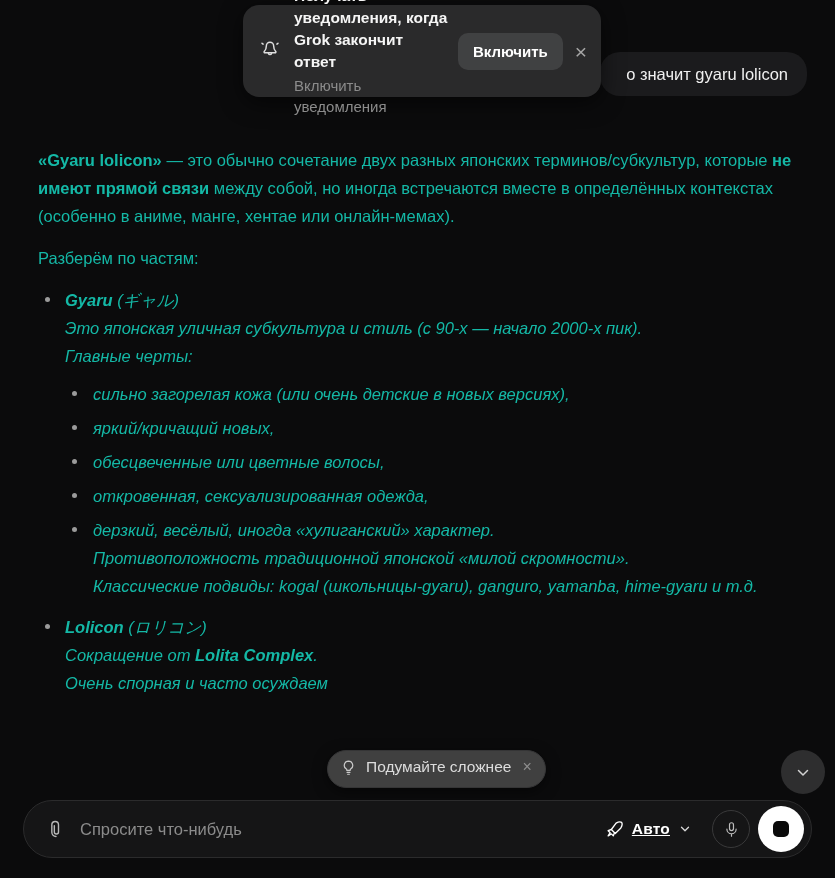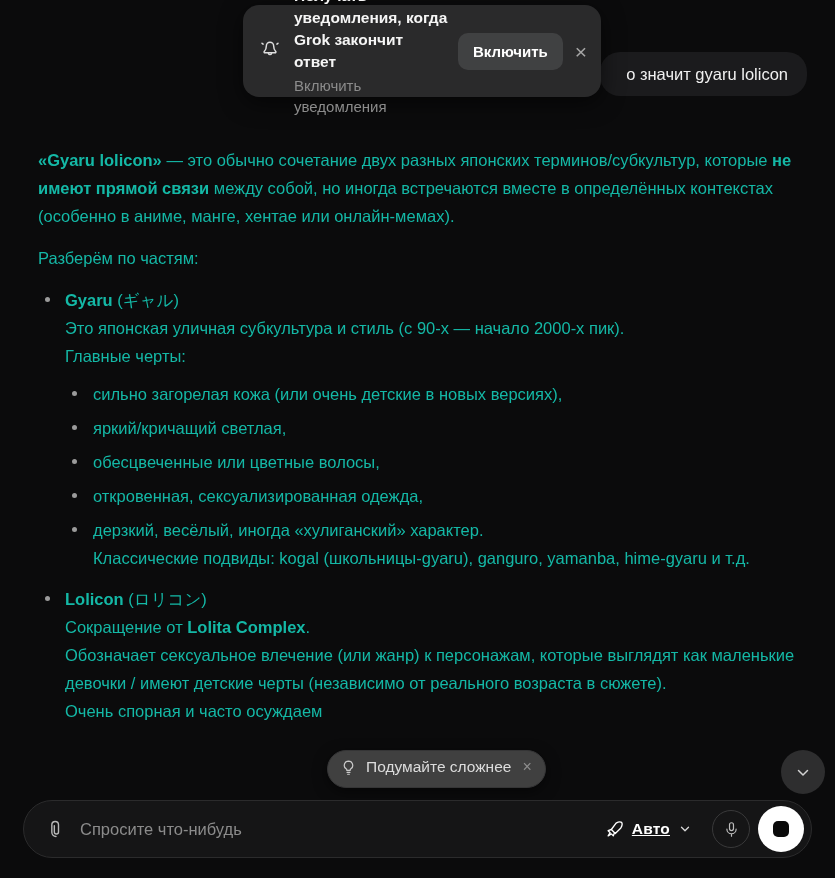--- a/index.html
+++ b/index.html
@@ -56,21 +56,21 @@
   
   .message {
     position: absolute; left: 38px; top: 146px;
     width: 760px;
     font-size: 16.5px; line-height: 28px; color: #14b8a6;
     z-index: 1;
   }
   .message p { margin-bottom: 14px; }
   .message b { font-weight: bold; }
   ul.blist { list-style: none; }
-  ul.blist > li { position: relative; padding-left: 27px; margin-top: 12px; }
+  ul.blist > li { position: relative; padding-left: 27px; margin-top: 12px; font-style: italic; }
   ul.blist > li > .dot {
     position: absolute; left: 7px; top: 11px;
     width: 5px; height: 5px; border-radius: 50%;
     background: #9b9b9b;
   }
   ul.blist ul.blist { margin-top: 10px; }
   ul.blist ul.blist > li { padding-left: 28px; margin-top: 6px; }
   ul.blist ul.blist > li > .dot { left: 7px; }
 
   
@@ -181,42 +181,42 @@
       <div><b>Gyaru</b><span> (ギャル)</span></div>
       <div>Это японская уличная субкультура и стиль (с 90-х — начало 2000-х пик).</div>
       <div>Главные черты:</div>
       <ul class="blist">
         <li>
           <span class="dot"></span>
           <span>сильно загорелая кожа (или очень детские в новых версиях),</span>
         </li>
         <li>
           <span class="dot"></span>
-          <span>яркий/кричащий светлая,</span>
+          <span>яркий/кричащий новых,</span>
         </li>
         <li>
           <span class="dot"></span>
           <span>обесцвеченные или цветные волосы,</span>
         </li>
         <li>
           <span class="dot"></span>
           <span>откровенная, сексуализированная одежда,</span>
         </li>
         <li>
           <span class="dot"></span>
           <div>дерзкий, весёлый, иногда «хулиганский» характер.</div>
+          <div>Противоположность традиционной японской «милой скромности».</div>
           <div>Классические подвиды: kogal (школьницы-gyaru), ganguro, yamanba, hime-gyaru и т.д.</div>
         </li>
       </ul>
     </li>
     <li style="margin-top:13px;">
       <span class="dot"></span>
       <div><b>Lolicon</b><span> (ロリコン)</span></div>
       <div><span>Сокращение от </span><b>Lolita Complex</b><span>.</span></div>
-      <div>Обозначает сексуальное влечение (или жанр) к персонажам, которые выглядят как маленькие девочки / имеют детские черты (независимо от реального возраста в сюжете).</div>
       <div>Очень спорная и часто осуждаем</div>
     </li>
   </ul>
 </div>
 
 <div class="chip">
   <span class="bulb">
     <svg width="17" height="17" viewBox="0 0 24 24" fill="none" stroke="#c9c9c9" stroke-width="1.7" stroke-linecap="round">
       <path d="M12 3a6 6 0 0 0-3.4 10.9c.7.5 1.1 1.3 1.1 2.1h4.6c0-.8.4-1.6 1.1-2.1A6 6 0 0 0 12 3z"></path>
       <path d="M10 19h4M10.8 21.5h2.4"></path>

